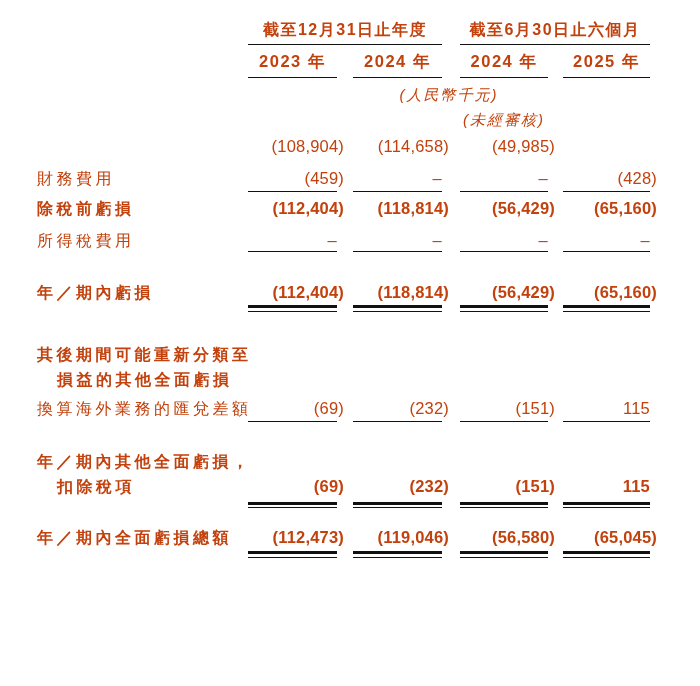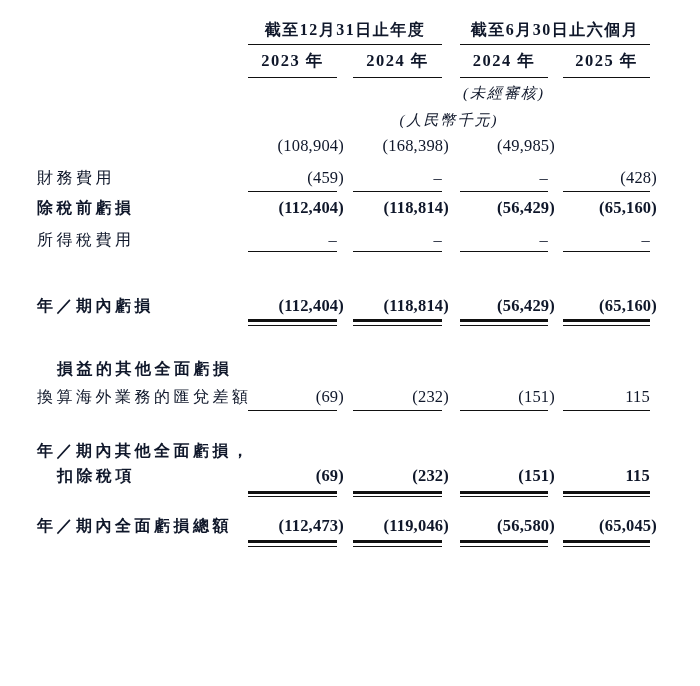--- a/index.html
+++ b/index.html
@@ -1,21 +1,21 @@
 <!DOCTYPE html>
 <html><head>
 <meta charset="utf-8">
 <style>
   html,body{margin:0;padding:0;background:#fff;}
   #page{
     position:relative;
     width:700px;height:566px;
     background:#ffffff;
-    color:#0f172a;
-    font-family:Liberation Serif, serif;
+    color:#c2410c;
+    font-family:Liberation Sans, sans-serif;
     box-sizing:border-box;
     padding:20px 50px 0 37px;
     overflow:hidden;
   }
   .row{
     display:grid;
     grid-template-columns:211px 89px 16px 89px 18px 88px 15px 87px;
     align-items:end;
   }
   .lab{grid-column:1;text-align:left;}
@@ -47,21 +47,21 @@
   .two-line .cell{height:25px;line-height:25px;}
   .indent{padding-left:20px;}
   .tl{height:25px;}
   
   .sr{height:0;border-top:1.5px solid #111;}
   .srule-row{margin-top:-3px;}
   .dr{height:2.5px;border-top:3px solid #111;border-bottom:1.5px solid #111;}
   .mt-first{margin-top:26px;}
   .mt-pbt{}
   .mt-sr2{margin-top:-5px;}
-  .mt-loss{margin-top:38px;}
+  .mt-loss{margin-top:24px;}
   .mt-drule{margin-top:-3px;}
   .mt-sec{margin-top:30px;}
   .mt-fx-rule{margin-top:-3px;}
   .mt-oci{margin-top:27px;}
   .mt-drule2{margin-top:3px;}
   .mt-total{margin-top:13px;}
   .mt-drule3{margin-top:-2px;}
 </style>
 </head>
 <body>
@@ -84,30 +84,30 @@
     <div class="cell year c4">2025 年</div>
   </div>
   <div class="row yrule-row">
     <div class="sr c1"></div>
     <div class="sr c2"></div>
     <div class="sr c3"></div>
     <div class="sr c4"></div>
   </div>
 
   <div class="row">
+    <div class="note note1">(人民幣千元)</div>
+  </div>
+  <div class="row">
     <div class="note note2">(未經審核)</div>
   </div>
-  <div class="row">
-    <div class="note note1">(人民幣千元)</div>
-  </div>
 
 
   <div class="row body-row">
     <div class="cell c1"><span class="num neg">(108,904)</span></div>
-    <div class="cell c2"><span class="num neg">(168,398)</span></div>
+    <div class="cell c2"><span class="num neg">(114,658)</span></div>
     <div class="cell c3"><span class="num neg">(49,985)</span></div>
   </div>
 
 
   <div class="row body-row">
     <div class="lab zh">財務費用</div>
     <div class="cell c1"><span class="num neg">(459)</span></div>
     <div class="cell c2"><span class="num">–</span></div>
     <div class="cell c3"><span class="num">–</span></div>
     <div class="cell c4"><span class="num neg">(428)</span></div>
@@ -150,20 +150,21 @@
   </div>
   <div class="row mt-drule">
     <div class="dr c1"></div>
       <div class="dr c2"></div>
     <div class="dr c3"></div>
       <div class="dr c4"></div>
   </div>
 
   <div class="row two-line bold mt-sec">
     <div class="lab">
+      <div class="zh tl">其後期間可能重新分類至</div>
       <div class="zh tl indent">損益的其他全面虧損</div>
     </div>
   </div>
 
   <div class="row body-row">
     <div class="lab zh">換算海外業務的匯兌差額</div>
     <div class="cell c1"><span class="num neg">(69)</span></div>
     <div class="cell c2"><span class="num neg">(232)</span></div>
     <div class="cell c3"><span class="num neg">(151)</span></div>
     <div class="cell c4"><span class="num">115</span></div>

